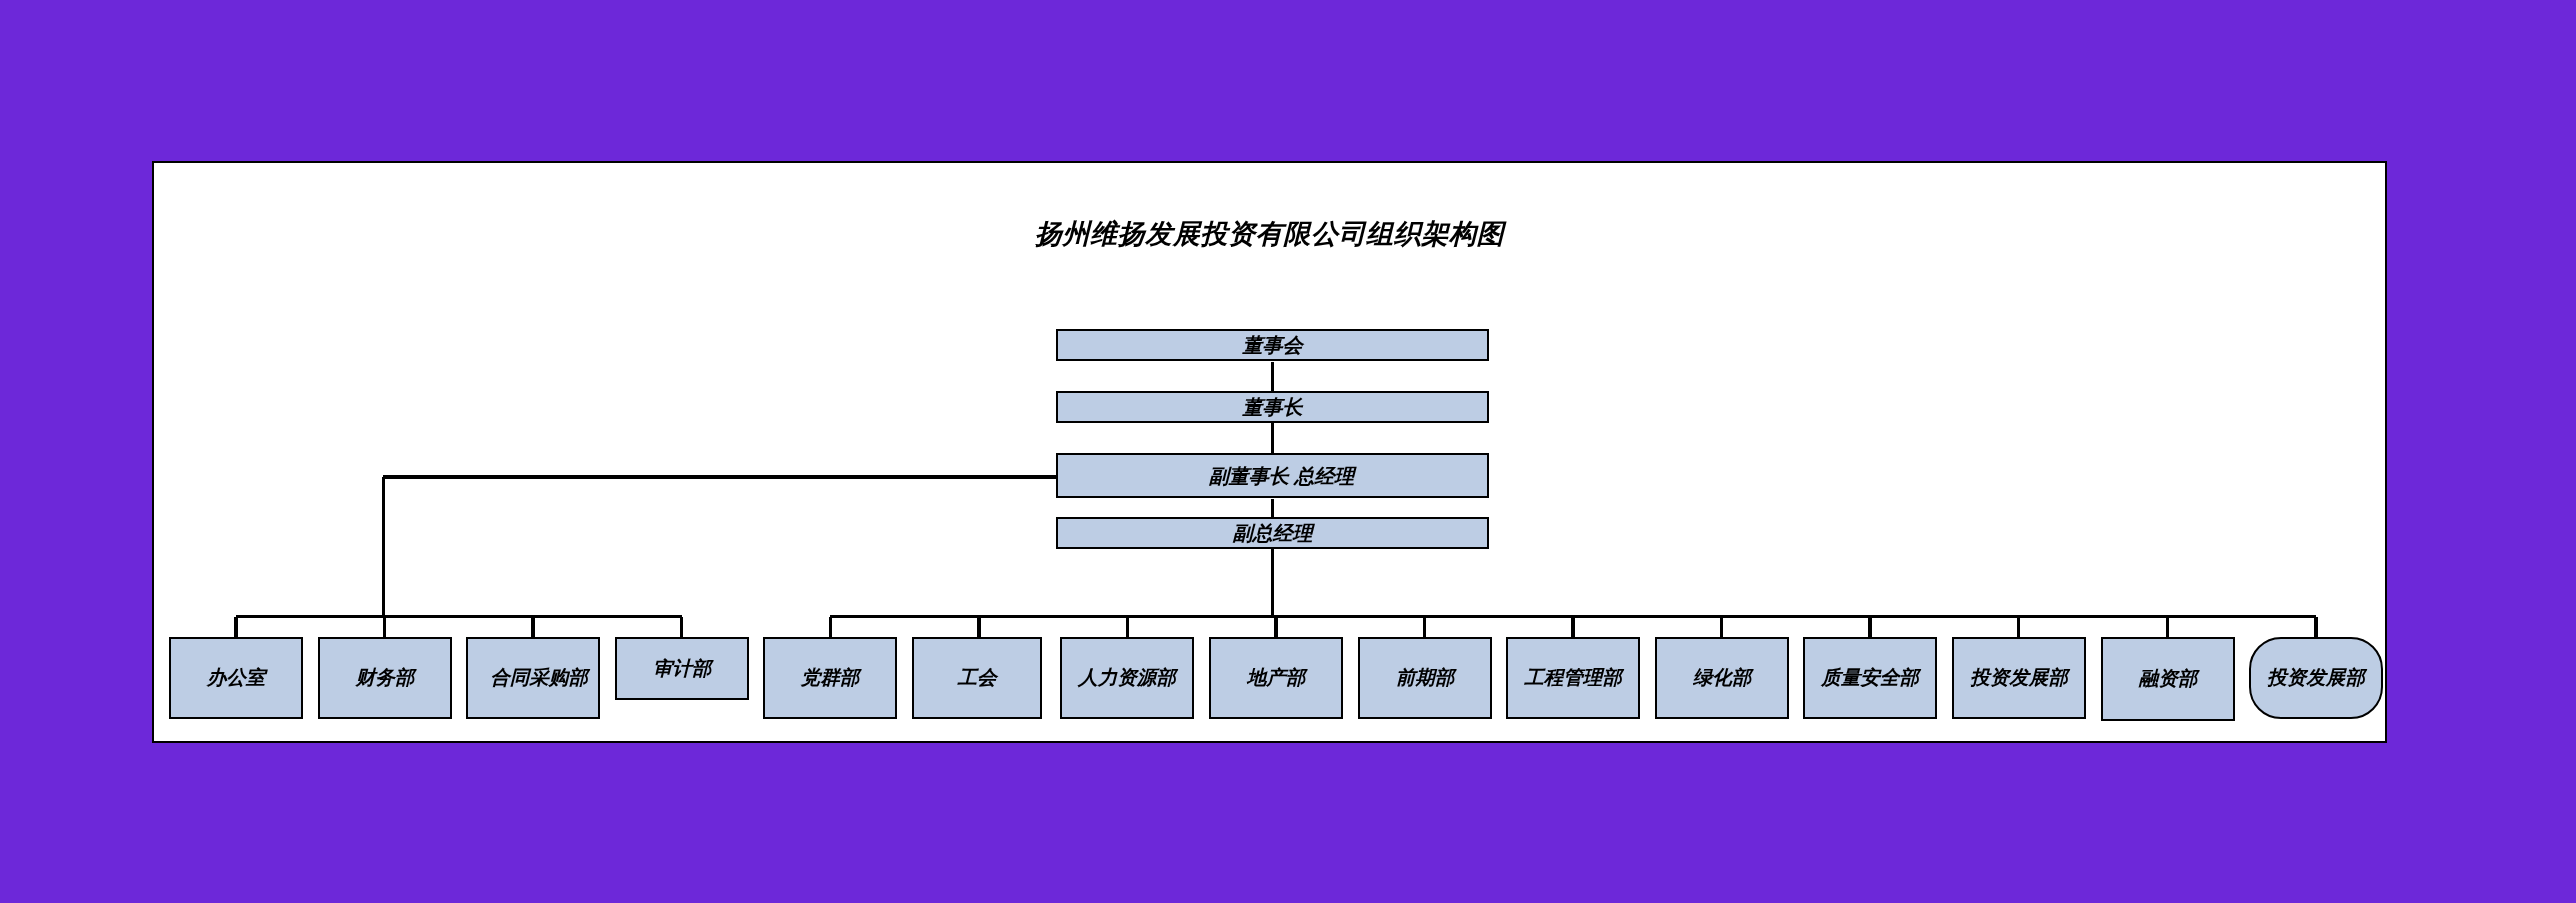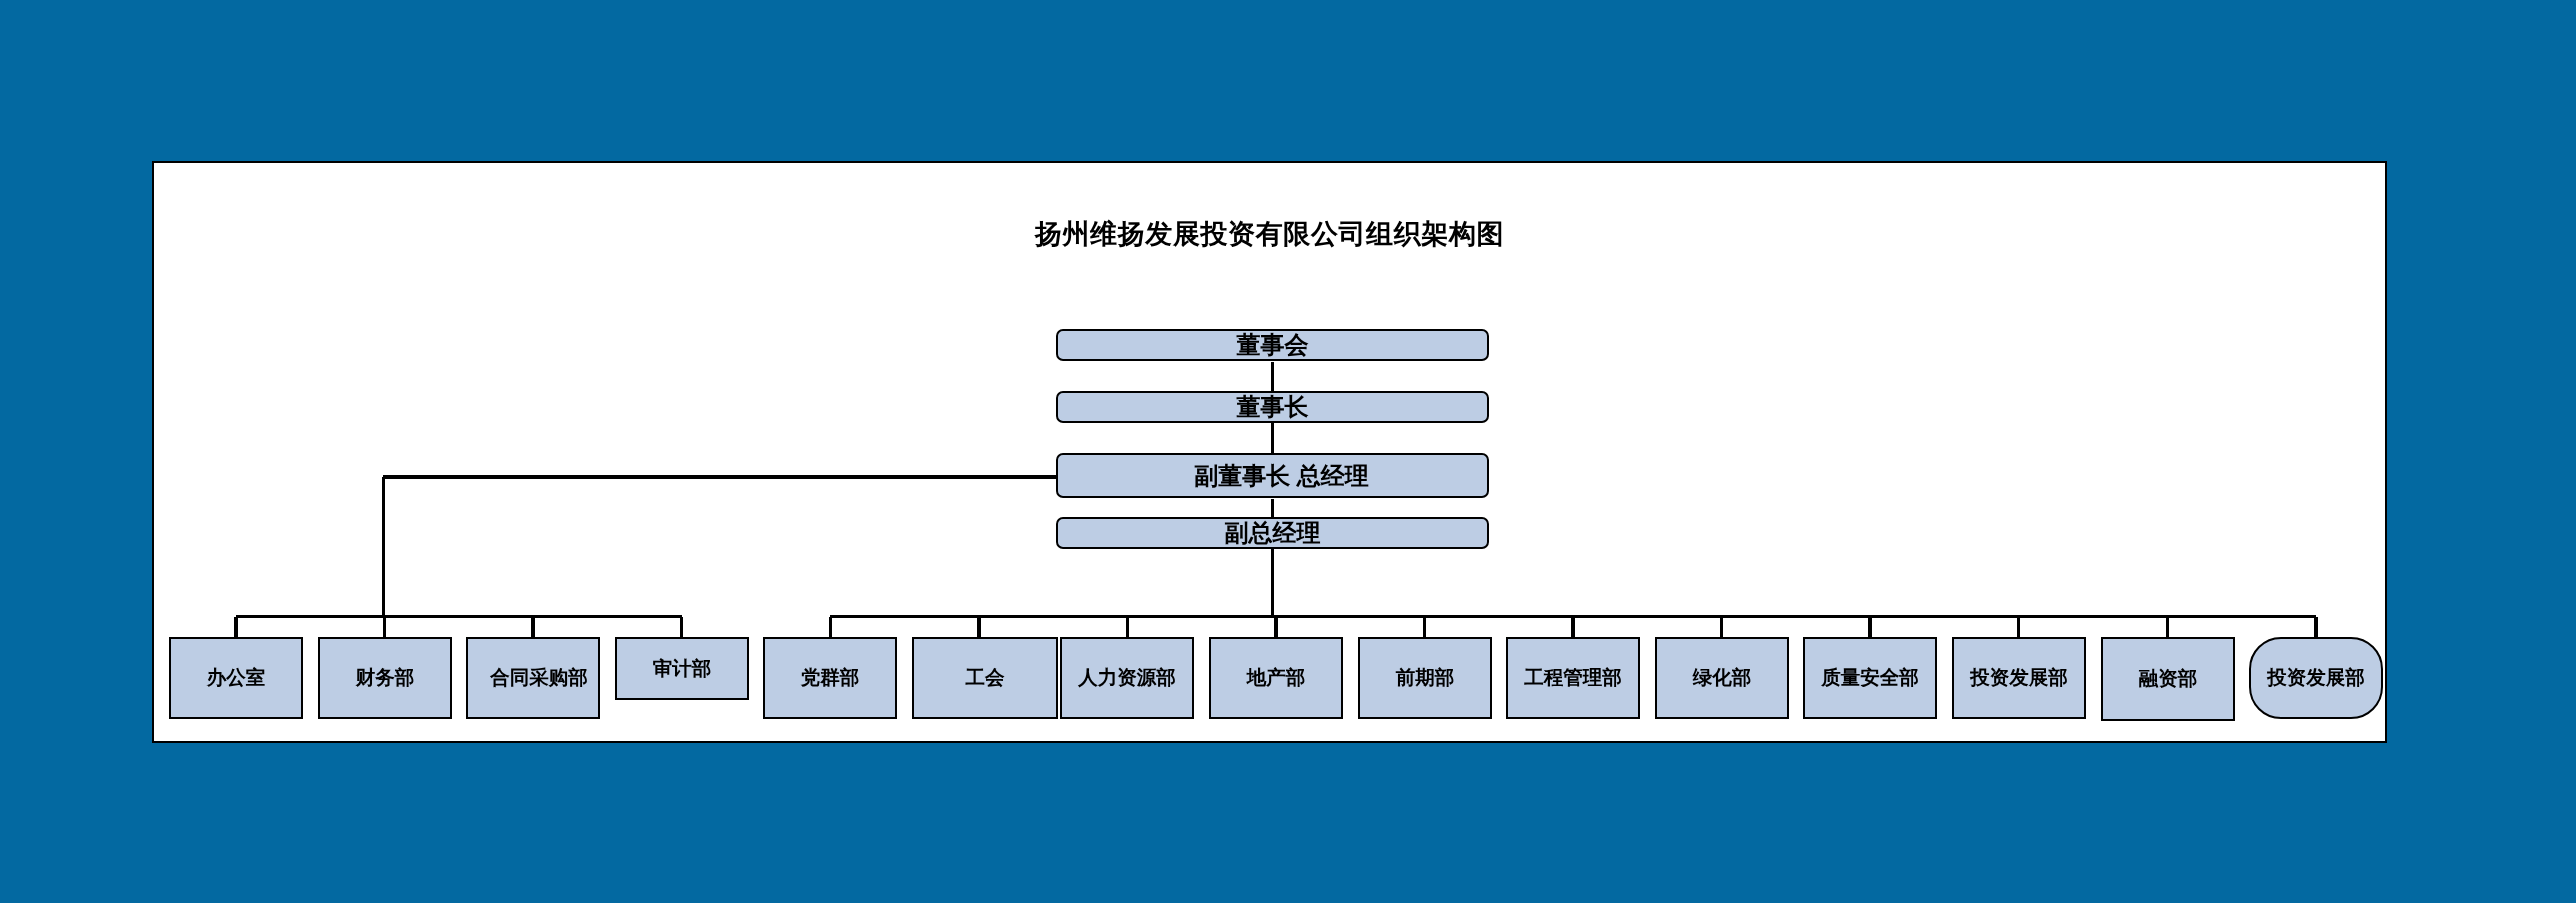--- a/index.html
+++ b/index.html
@@ -10,21 +10,22 @@
   body {
     width: 2576px;
     height: 904px;
     font-family: "Liberation Sans", "DejaVu Sans", sans-serif;
     overflow: hidden;
   }
   #stage {
     position: relative;
     width: 2576px;
     height: 904px;
-    background: #0369a1;
+    background: #6d28d9;
+    font-style: italic;
   }
   #chart-frame {
     position: absolute;
     left: 152px;
     top: 161px;
     width: 2235px;
     height: 582px;
     border: 2.9px solid #000000;
     background: #ffffff;
     box-sizing: border-box;
@@ -53,21 +54,21 @@
     border: 2.9px solid #000000;
     display: flex;
     align-items: center;
     justify-content: center;
     color: #000000;
     font-weight: bold;
     text-align: center;
     white-space: nowrap;
     line-height: 1;
   }
-  .exec-box { font-size: 24px; border-radius: 7px; }
+  .exec-box { font-size: 20px; }
   .dept-box { font-size: 19.5px; }
 </style>
 </head>
 <body>
 
 <div id="stage">
 
   <div id="chart-frame">
 
     <div id="chart-title">扬州维扬发展投资有限公司组织架构图</div>
@@ -101,21 +102,21 @@
     <div id="node-layer">
         <div class="node-box exec-box" style="left: 902px; top: 166px; width: 433px; height: 32px;">董事会</div>
         <div class="node-box exec-box" style="left: 902px; top: 228px; width: 433px; height: 32px;">董事长</div>
         <div class="node-box exec-box" style="left: 902px; top: 290px; width: 433px; height: 45px; padding-left: 18px;">副董事长 总经理</div>
         <div class="node-box exec-box" style="left: 902px; top: 354px; width: 433px; height: 32px;">副总经理</div>
         <div class="node-box dept-box" style="left: 15px; top: 474px; width: 134px; height: 82px;">办公室</div>
         <div class="node-box dept-box" style="left: 164px; top: 474px; width: 134px; height: 82px;">财务部</div>
         <div class="node-box dept-box" style="left: 312px; top: 474px; width: 134px; height: 82px; padding-left: 12px;">合同采购部</div>
         <div class="node-box dept-box" style="left: 461px; top: 474px; width: 134px; height: 63px;">审计部</div>
         <div class="node-box dept-box" style="left: 609px; top: 474px; width: 134px; height: 82px;">党群部</div>
-        <div class="node-box dept-box" style="left: 758px; top: 474px; width: 146px; height: 82px;">工会</div>
+        <div class="node-box dept-box" style="left: 758px; top: 474px; width: 130px; height: 82px;">工会</div>
         <div class="node-box dept-box" style="left: 906px; top: 474px; width: 134px; height: 82px;">人力资源部</div>
         <div class="node-box dept-box" style="left: 1055px; top: 474px; width: 134px; height: 82px;">地产部</div>
         <div class="node-box dept-box" style="left: 1204px; top: 474px; width: 134px; height: 82px;">前期部</div>
         <div class="node-box dept-box" style="left: 1352px; top: 474px; width: 134px; height: 82px;">工程管理部</div>
         <div class="node-box dept-box" style="left: 1501px; top: 474px; width: 134px; height: 82px;">绿化部</div>
         <div class="node-box dept-box" style="left: 1649px; top: 474px; width: 134px; height: 82px;">质量安全部</div>
         <div class="node-box dept-box" style="left: 1798px; top: 474px; width: 134px; height: 82px;">投资发展部</div>
         <div class="node-box dept-box" style="left: 1947px; top: 474px; width: 134px; height: 84px;">融资部</div>
         <div class="node-box dept-box" style="left: 2095px; top: 474px; width: 134px; height: 82px; border-radius: 32px;">投资发展部</div>
       </div>

